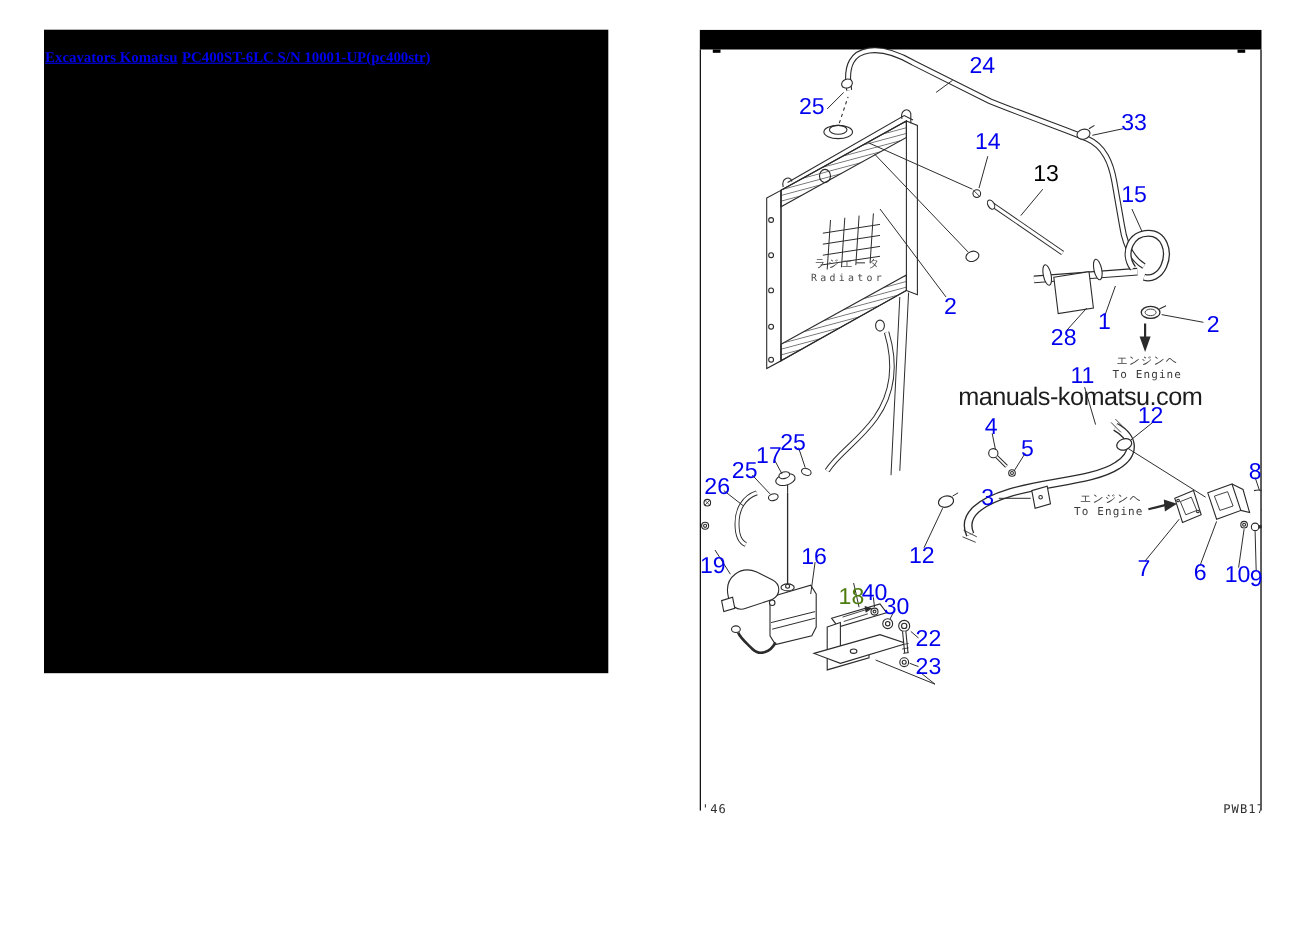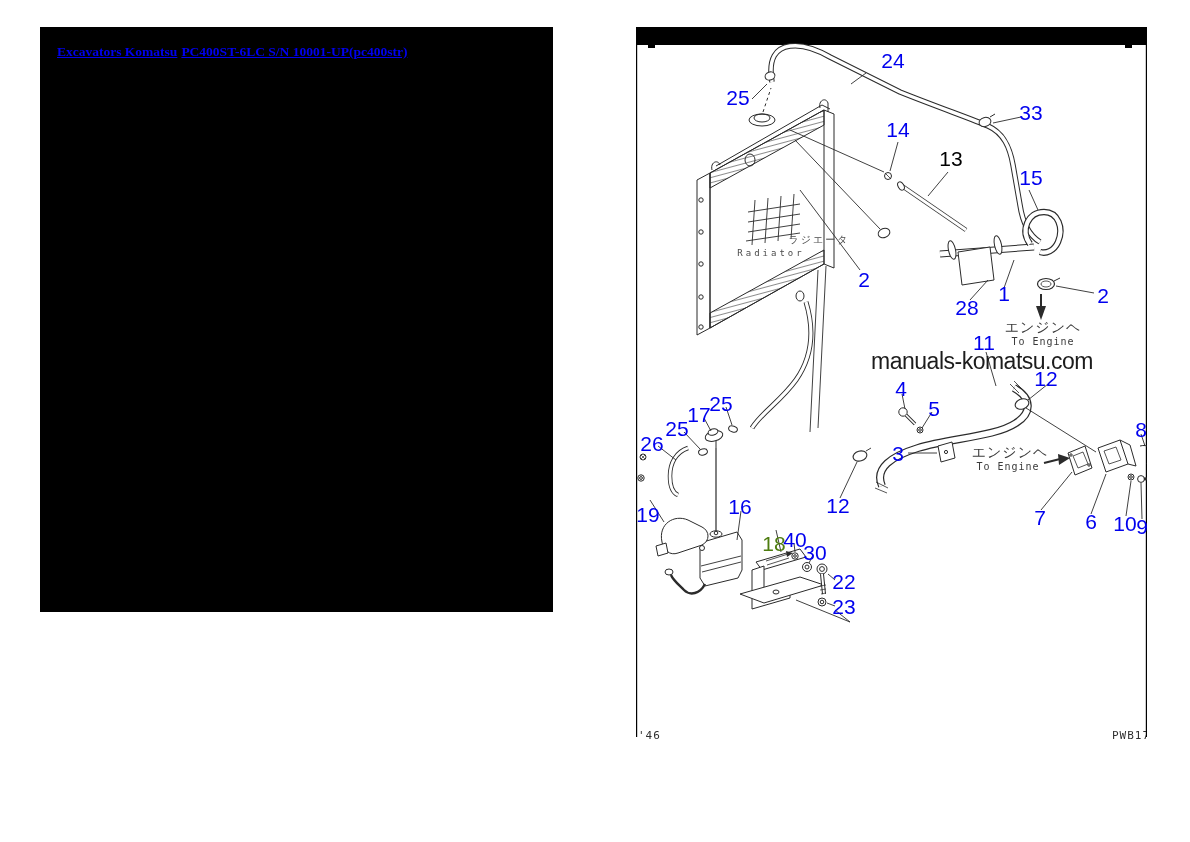--- a/index.html
+++ b/index.html
@@ -1,33 +1,33 @@
 <!DOCTYPE html>
 <html><head>
 <meta charset="utf-8">
 <style>
   html,body{margin:0;padding:0;background:#ffffff;}
   #page{position:relative;width:1190px;height:842px;background:#ffffff;overflow:hidden;
         font-family:"Liberation Sans",sans-serif;}
   
   #black-panel{position:absolute;left:40px;top:27px;width:513px;height:585px;background:#000000;}
   #breadcrumb{position:absolute;left:1px;top:17px;white-space:nowrap;
-              font-family:"Liberation Serif",serif;font-weight:bold;font-size:13.5px;margin-left:16px;}
+              font-family:"Liberation Serif",serif;font-weight:bold;font-size:13.5px;}
   #breadcrumb a{color:#0000EE;text-decoration:underline;margin-right:4px;}
   
   #diagram-panel{position:absolute;left:636px;top:27px;width:511px;height:710px;}
   #diagram-svg{position:absolute;left:0;top:0;}
   
   .ovl{position:absolute;transform:translate(-50%,-50%);white-space:nowrap;}
   .callout{position:absolute;transform:translate(-50%,-50%);
            font-family:"Liberation Sans",sans-serif;font-size:21px;line-height:1;}
   #watermark{font-size:23px;color:#1c1c1c;letter-spacing:-0.5px;}
-  .jp{font-size:14px;color:#3a3a3a;font-family:Liberation Mono, monospace;letter-spacing:1px;}
+  .jp{font-size:10px;color:#3a3a3a;font-family:Liberation Mono, monospace;letter-spacing:1px;}
   .eng{font-size:10px;color:#3a3a3a;font-family:"DejaVu Sans Mono",monospace;letter-spacing:1px;}
-  .rad-jp{font-size:10px;color:#4a4a4a;font-family:Liberation Mono, monospace;letter-spacing:2px;margin-left:48px;}
+  .rad-jp{font-size:10px;color:#4a4a4a;font-family:Liberation Mono, monospace;letter-spacing:2px;}
   .rad-en{font-size:9px;color:#4a4a4a;font-family:"DejaVu Sans Mono",monospace;letter-spacing:3px;}
   .pgcode{position:absolute;font-family:"DejaVu Sans Mono",monospace;font-size:11px;color:#2e2e2e;
           letter-spacing:1px;white-space:nowrap;margin-top:48px;}
 </style>
 </head>
 <body>
 
 <div id="page">
 
   <div id="black-panel">

